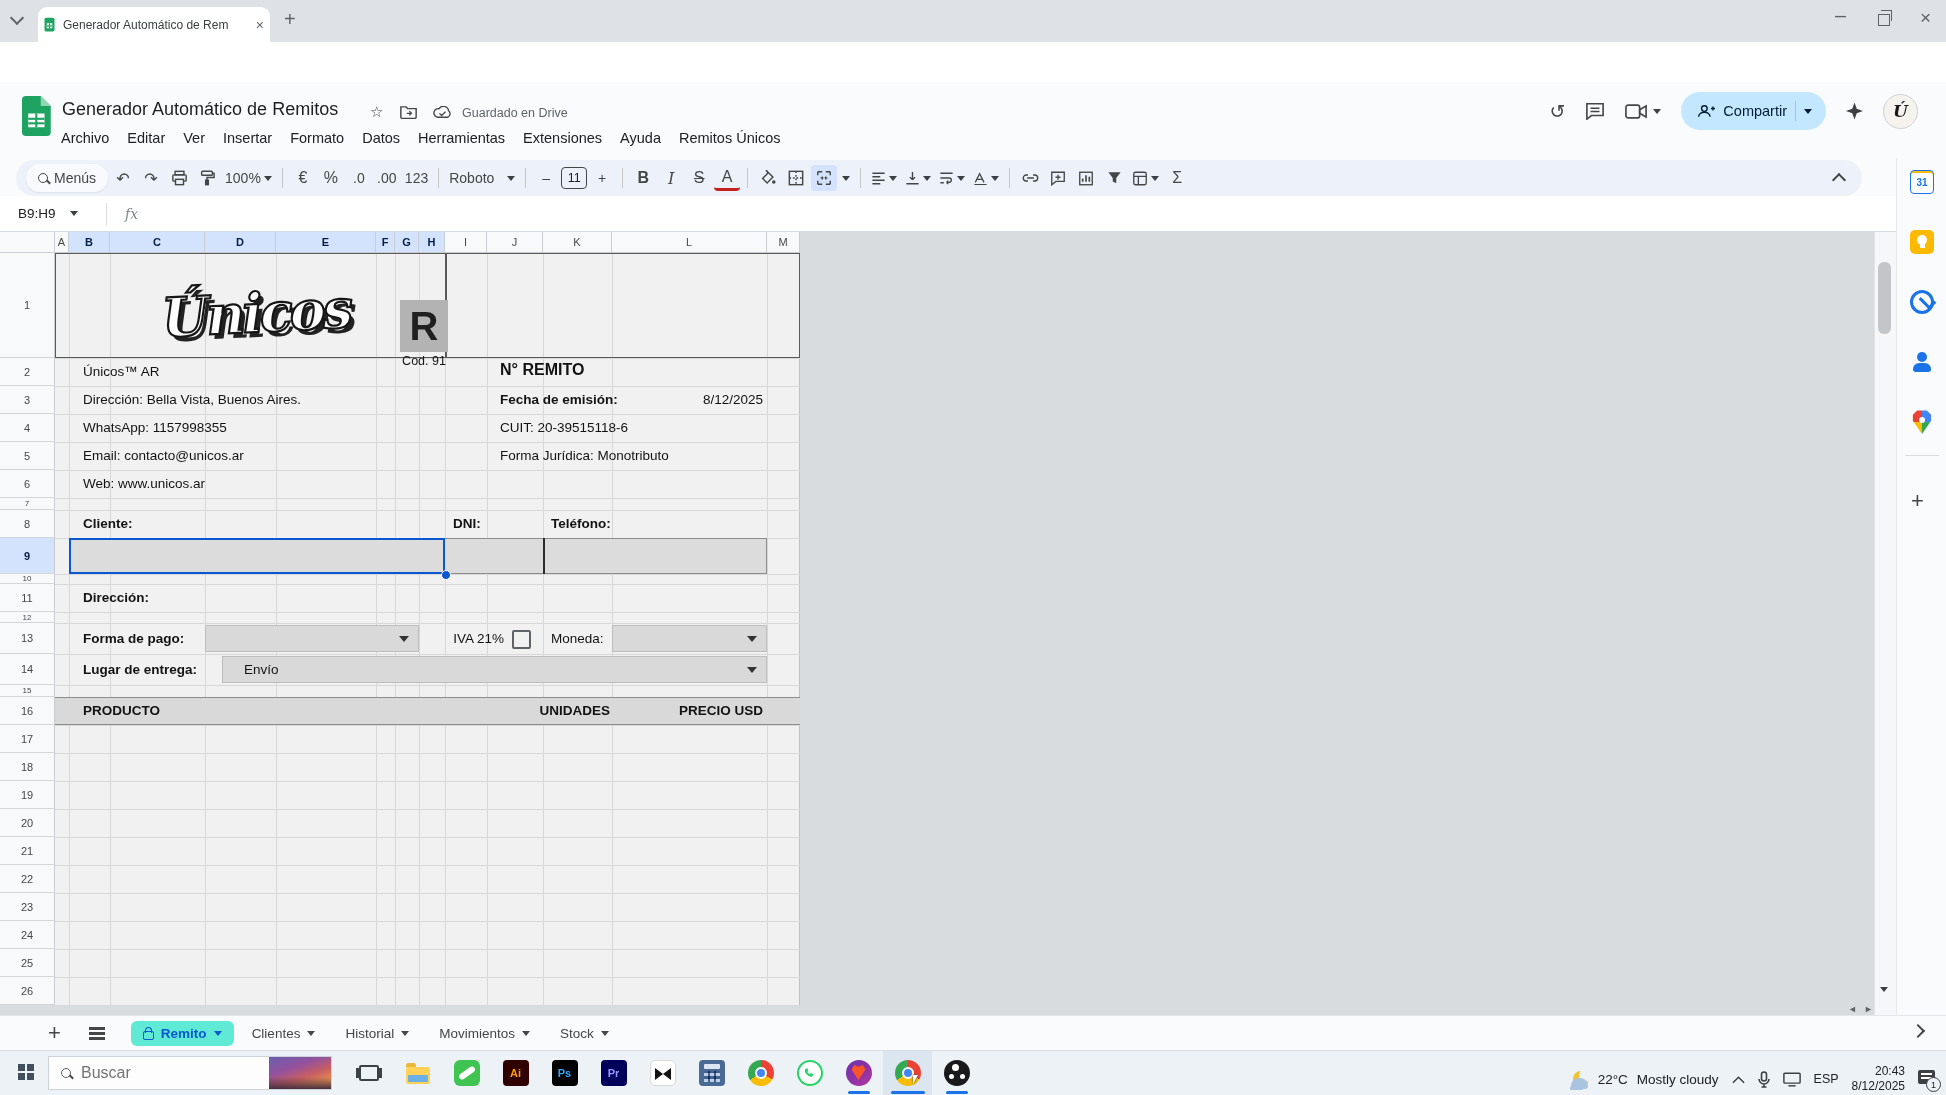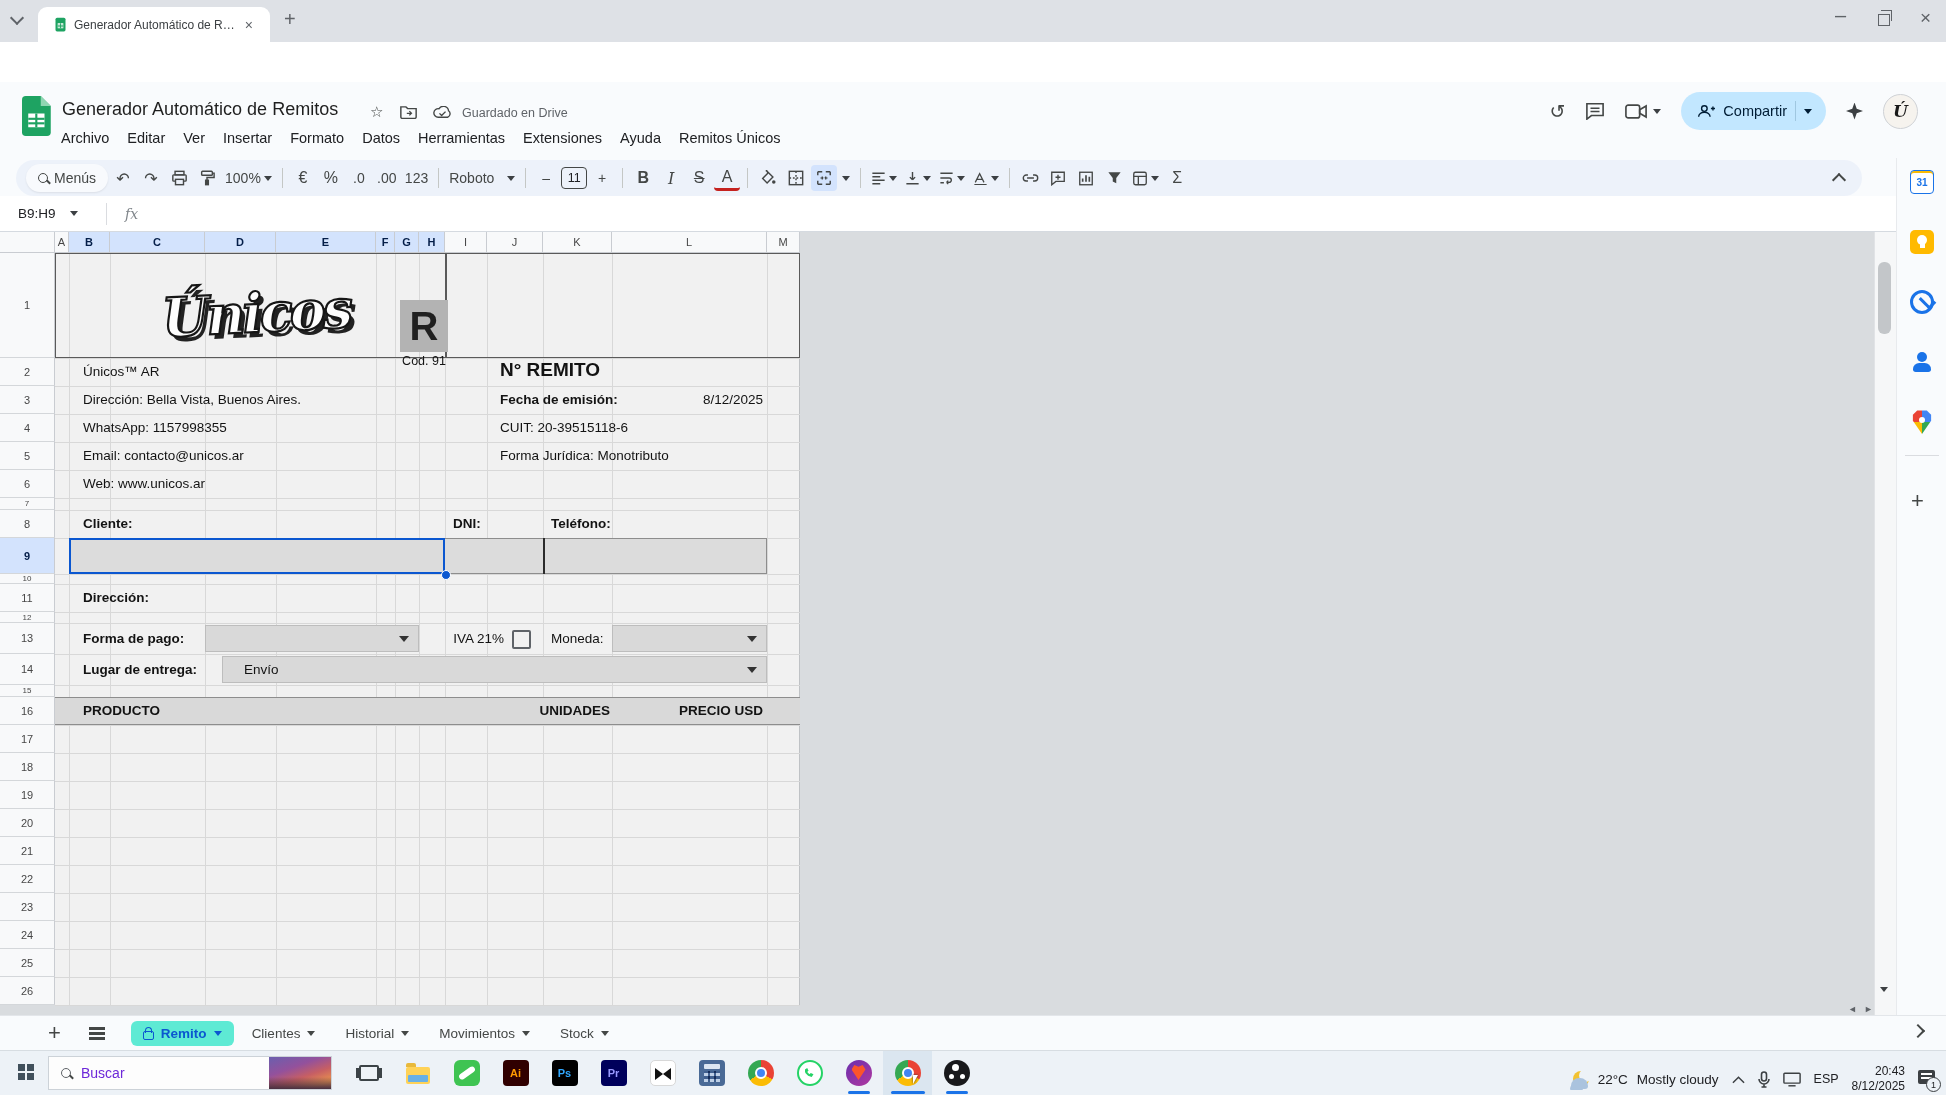--- a/index.html
+++ b/index.html
@@ -1,20 +1,20 @@
 <!DOCTYPE html>
 <html><head>
 <meta charset="utf-8">
 <style>
   html,body{margin:0;padding:0;background:#fff;font-family:"Liberation Sans",sans-serif;}
   #screen{position:relative;width:1946px;height:1095px;overflow:hidden;background:#fff;}
   
   #tabstrip{position:absolute;left:0;top:0;width:1946px;height:42px;background:#dee1e6;}
   .tabsearch{position:absolute;left:12px;top:13px;width:8px;height:8px;border-right:2px solid #5f6368;border-bottom:2px solid #5f6368;transform:rotate(45deg);}
-  #tab{position:absolute;left:38px;top:7px;width:232px;height:35px;background:#fff;border-radius:9px 9px 0 0;display:flex;align-items:center;padding:0 15px;box-sizing:border-box;}
+  #tab{position:absolute;left:38px;top:7px;width:232px;height:35px;background:#fff;border-radius:9px 9px 0 0;display:flex;align-items:center;padding:0 4px;box-sizing:border-box;}
   #tab .title{flex:1;font-size:12px;color:#3c4043;white-space:nowrap;overflow:hidden;text-overflow:ellipsis;margin:0 6px;}
   .tabclose{font-size:14px;color:#5f6368;line-height:14px;padding:0 2px;}
   .newtab{position:absolute;left:284px;top:8px;font-size:20px;color:#5f6368;}
   .winctl{position:absolute;top:10px;color:#5f6368;font-size:16px;}
   #wmin{left:1835px;top:4px;font-size:20px;}
   .restore{position:absolute;left:1878px;top:14px;width:10px;height:10px;border:1.4px solid #5f6368;}
   .restore::before{content:"";position:absolute;left:2px;top:-5px;width:10px;height:10px;border:1.4px solid #5f6368;border-bottom:none;border-left:none;}
   #wclose{left:1920px;top:7px;font-size:19px;}
   
   #urlrow{position:absolute;left:0;top:42px;width:1946px;height:40px;background:#fff;}
@@ -129,21 +129,21 @@
   .sheettab.active .tri{border-top-color:#0b57d0;}
   .lock{width:9px;height:7px;border:1.6px solid #0b57d0;border-radius:2px;position:relative;margin-top:4px;}
   .lock::before{content:"";position:absolute;left:1px;top:-5px;width:5px;height:5px;border:1.6px solid #0b57d0;border-bottom:none;border-radius:4px 4px 0 0;}
   #panelchev{position:absolute;left:1913px;top:1026px;width:8px;height:8px;border-right:2.2px solid #444746;border-top:2.2px solid #444746;transform:rotate(45deg);}
   
   #taskbar{position:absolute;left:0;top:1050px;width:1946px;height:45px;background:#edf2f7;border-top:1px solid #d7dde2;box-sizing:border-box;}
   #startbtn{position:absolute;left:18px;top:13px;width:17px;height:17px;display:grid;grid-template-columns:7px 7px;grid-template-rows:7px 7px;gap:2px;}
   #startbtn i{background:#41505c;}
   #searchbox{position:absolute;left:48px;top:5px;width:284px;height:34px;background:#fdfdfd;border:1px solid #ccd2d8;box-sizing:border-box;display:flex;align-items:center;}
   #searchbox .mag{margin:0 10px 0 12px;border-color:#5f6368;}
-  #searchbox .ph{font-size:14px;color:#6d28d9;flex:1;}
+  #searchbox .ph{font-size:16px;color:#737373;flex:1;}
   #spotlight{width:62px;height:32px;background:linear-gradient(160deg,#6a5fae 0%,#93519c 35%,#c75f63 60%,#e9934d 85%),#333;position:relative;overflow:hidden;}
   #spotlight::after{content:"";position:absolute;left:0;bottom:0;width:100%;height:12px;background:linear-gradient(0deg,#472f41,rgba(70,47,65,0));}
   #appsrow{position:absolute;left:344px;top:0;height:44px;display:flex;}
   .tbapp{width:49px;height:44px;display:flex;align-items:center;justify-content:center;position:relative;}
   .tbapp.activebg{background:#dbe6f0;}
   .openbar{position:absolute;bottom:1px;left:50%;transform:translateX(-50%);width:22px;height:3px;background:#1a73e8;border-radius:2px;}
   .tbapp.activebg .openbar{width:34px;}
   .appico{width:26px;height:26px;position:relative;display:flex;align-items:center;justify-content:center;font-weight:bold;font-size:11px;box-sizing:border-box;}
   .app-task-view{border:2px solid #3c4347;border-radius:2px;width:20px;height:16px;box-shadow:-6px 0 0 -3px #3c4347,6px 0 0 -3px #3c4347;}
   .app-file-explorer{background:#ffd257;border-radius:2px;width:24px;height:17px;margin-top:4px;position:relative;}
@@ -518,21 +518,21 @@
     <div id="logo">Únicos</div>
     <div id="rbox">R</div>
     <div id="rcaption">Cod. 91</div>
 
     <div class="celllabel" style="left:83px;top:126px;line-height:28px">Únicos™ AR</div>
     <div class="celllabel" style="left:83px;top:154px;line-height:28px">Dirección:  Bella Vista, Buenos Aires.</div>
     <div class="celllabel" style="left:83px;top:182px;line-height:28px">WhatsApp:  1157998355</div>
     <div class="celllabel" style="left:83px;top:210px;line-height:28px">Email:  contacto@unicos.ar</div>
     <div class="celllabel" style="left:83px;top:238px;line-height:28px">Web: www.unicos.ar</div>
 
-    <div class="celllabel b" style="left:500px;top:124px;line-height:28px;font-size:19px">N° REMITO</div>
+    <div class="celllabel b" style="left:500px;top:124px;line-height:28px;font-size:16px">N° REMITO</div>
     <div class="celllabel b" style="left:500px;top:154px;line-height:28px">Fecha de emisión:</div>
     <div class="celllabel right" style="left:663px;top:154px;width:100px;line-height:28px">8/12/2025</div>
     <div class="celllabel" style="left:500px;top:182px;line-height:28px">CUIT: 20-39515118-6</div>
     <div class="celllabel" style="left:500px;top:210px;line-height:28px">Forma Jurídica: Monotributo</div>
 
     <div class="celllabel b" style="left:83px;top:278px;line-height:28px">Cliente:</div>
     <div class="celllabel b" style="left:453px;top:278px;line-height:28px">DNI:</div>
     <div class="celllabel b" style="left:551px;top:278px;line-height:28px">Teléfono:</div>
 
     <div id="row9fill"></div>

